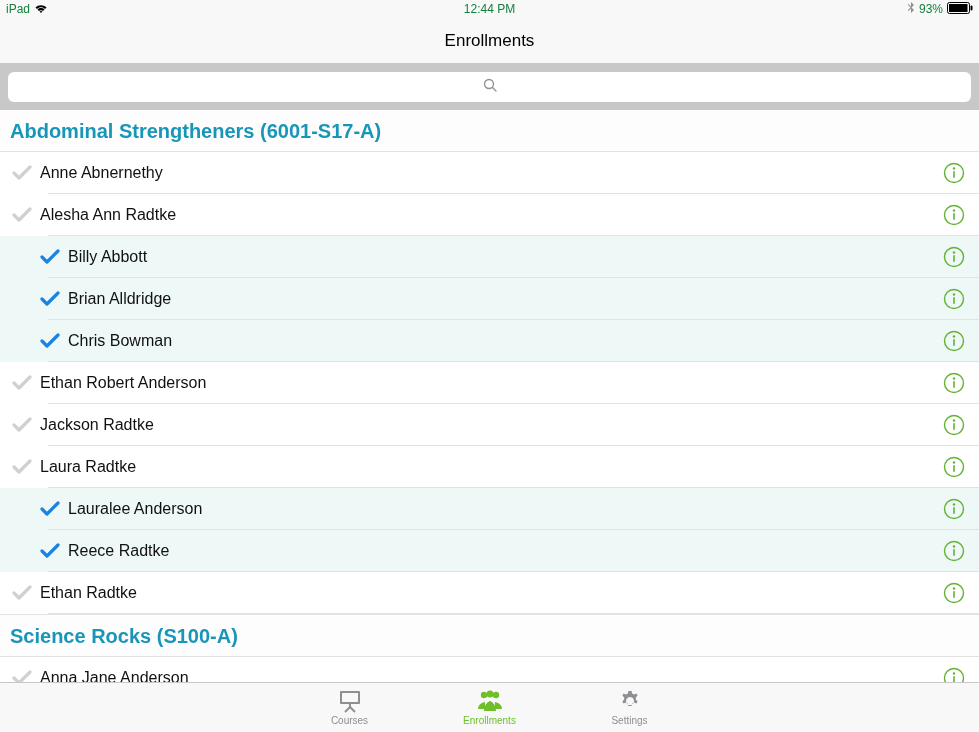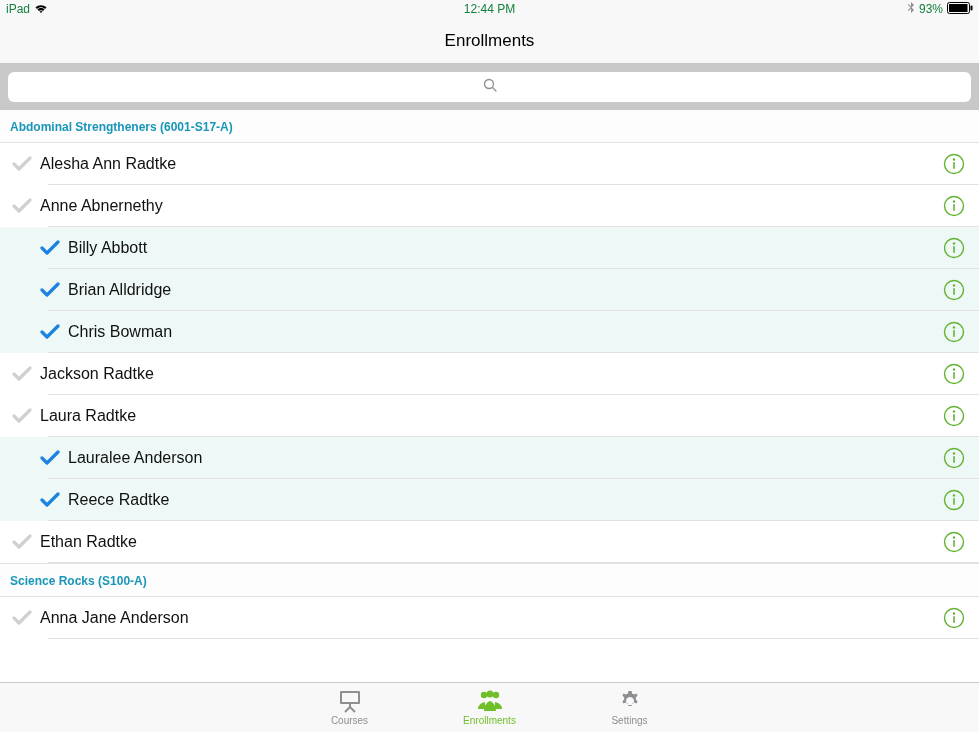--- a/index.html
+++ b/index.html
@@ -50,21 +50,21 @@
       width: 100%;
       display: flex;
       align-items: center;
       justify-content: center;
     }
     .search-field .search-icon { color: #8e8e93; }
 
     
     .section-header {
       padding: 10px 10px 8px 10px;
-      font-size: 12px;
+      font-size: 20px;
       font-weight: 600;
       color: #1896b8;
       background: #fdfdfd;
       border-bottom: 1px solid #e2e2e2;
     }
 
     
     .list { background: #fff; }
     .row {
       display: flex;
@@ -169,44 +169,44 @@
 
   <div class="section-header">Abdominal Strengtheners  (6001-S17-A)</div>
   <div class="list">
 
     <div class="row">
       <span class="check">
           <svg width="20" height="16" viewBox="0 0 20 16">
             <path d="M2 8 L7 13 L18 2" fill="none" stroke="#d0d0d0" stroke-width="3.2" stroke-linecap="round" stroke-linejoin="round"></path>
           </svg>
         </span>
+      <span class="name">Anne Abnernethy</span>
+      <span class="info">
+          <svg width="22" height="22" viewBox="0 0 22 22">
+            <circle cx="11" cy="11" r="9.5" fill="none" stroke="#63b233" stroke-width="1.4"></circle>
+            <circle cx="11" cy="6.5" r="1.2" fill="#63b233"></circle>
+            <rect x="10.2" y="9" width="1.6" height="7" rx="0.8" fill="#63b233"></rect>
+          </svg>
+        </span>
+    </div>
+    <div class="row">
+      <span class="check">
+          <svg width="20" height="16" viewBox="0 0 20 16">
+            <path d="M2 8 L7 13 L18 2" fill="none" stroke="#d0d0d0" stroke-width="3.2" stroke-linecap="round" stroke-linejoin="round"></path>
+          </svg>
+        </span>
       <span class="name">Alesha Ann Radtke</span>
       <span class="info">
           <svg width="22" height="22" viewBox="0 0 22 22">
             <circle cx="11" cy="11" r="9.5" fill="none" stroke="#63b233" stroke-width="1.4"></circle>
             <circle cx="11" cy="6.5" r="1.2" fill="#63b233"></circle>
             <rect x="10.2" y="9" width="1.6" height="7" rx="0.8" fill="#63b233"></rect>
           </svg>
         </span>
     </div>
-    <div class="row">
-      <span class="check">
-          <svg width="20" height="16" viewBox="0 0 20 16">
-            <path d="M2 8 L7 13 L18 2" fill="none" stroke="#d0d0d0" stroke-width="3.2" stroke-linecap="round" stroke-linejoin="round"></path>
-          </svg>
-        </span>
-      <span class="name">Anne Abnernethy</span>
-      <span class="info">
-          <svg width="22" height="22" viewBox="0 0 22 22">
-            <circle cx="11" cy="11" r="9.5" fill="none" stroke="#63b233" stroke-width="1.4"></circle>
-            <circle cx="11" cy="6.5" r="1.2" fill="#63b233"></circle>
-            <rect x="10.2" y="9" width="1.6" height="7" rx="0.8" fill="#63b233"></rect>
-          </svg>
-        </span>
-    </div>
     <div class="row selected">
       <span class="check">
           <svg width="20" height="16" viewBox="0 0 20 16">
             <path d="M2 8 L7 13 L18 2" fill="none" stroke="#1c82e0" stroke-width="3.2" stroke-linecap="round" stroke-linejoin="round"></path>
           </svg>
         </span>
       <span class="name">Billy Abbott</span>
       <span class="info">
           <svg width="22" height="22" viewBox="0 0 22 22">
             <circle cx="11" cy="11" r="9.5" fill="none" stroke="#63b233" stroke-width="1.4"></circle>
@@ -230,20 +230,35 @@
           </svg>
         </span>
     </div>
     <div class="row selected">
       <span class="check">
           <svg width="20" height="16" viewBox="0 0 20 16">
             <path d="M2 8 L7 13 L18 2" fill="none" stroke="#1c82e0" stroke-width="3.2" stroke-linecap="round" stroke-linejoin="round"></path>
           </svg>
         </span>
       <span class="name">Chris Bowman</span>
+      <span class="info">
+          <svg width="22" height="22" viewBox="0 0 22 22">
+            <circle cx="11" cy="11" r="9.5" fill="none" stroke="#63b233" stroke-width="1.4"></circle>
+            <circle cx="11" cy="6.5" r="1.2" fill="#63b233"></circle>
+            <rect x="10.2" y="9" width="1.6" height="7" rx="0.8" fill="#63b233"></rect>
+          </svg>
+        </span>
+    </div>
+    <div class="row">
+      <span class="check">
+          <svg width="20" height="16" viewBox="0 0 20 16">
+            <path d="M2 8 L7 13 L18 2" fill="none" stroke="#d0d0d0" stroke-width="3.2" stroke-linecap="round" stroke-linejoin="round"></path>
+          </svg>
+        </span>
+      <span class="name">Ethan Robert Anderson</span>
       <span class="info">
           <svg width="22" height="22" viewBox="0 0 22 22">
             <circle cx="11" cy="11" r="9.5" fill="none" stroke="#63b233" stroke-width="1.4"></circle>
             <circle cx="11" cy="6.5" r="1.2" fill="#63b233"></circle>
             <rect x="10.2" y="9" width="1.6" height="7" rx="0.8" fill="#63b233"></rect>
           </svg>
         </span>
     </div>
     <div class="row">
       <span class="check">

